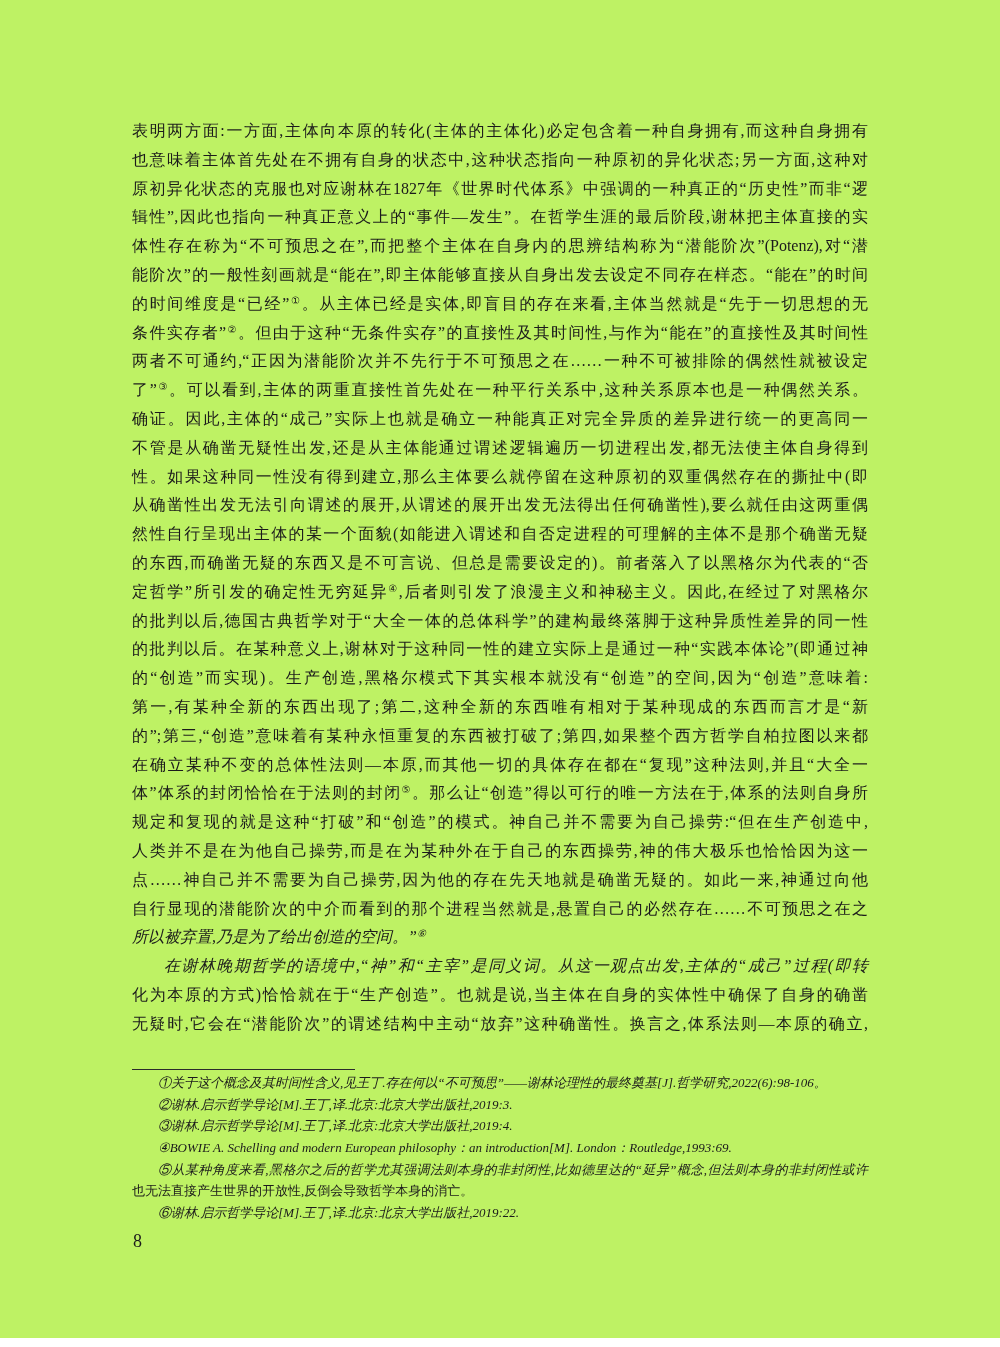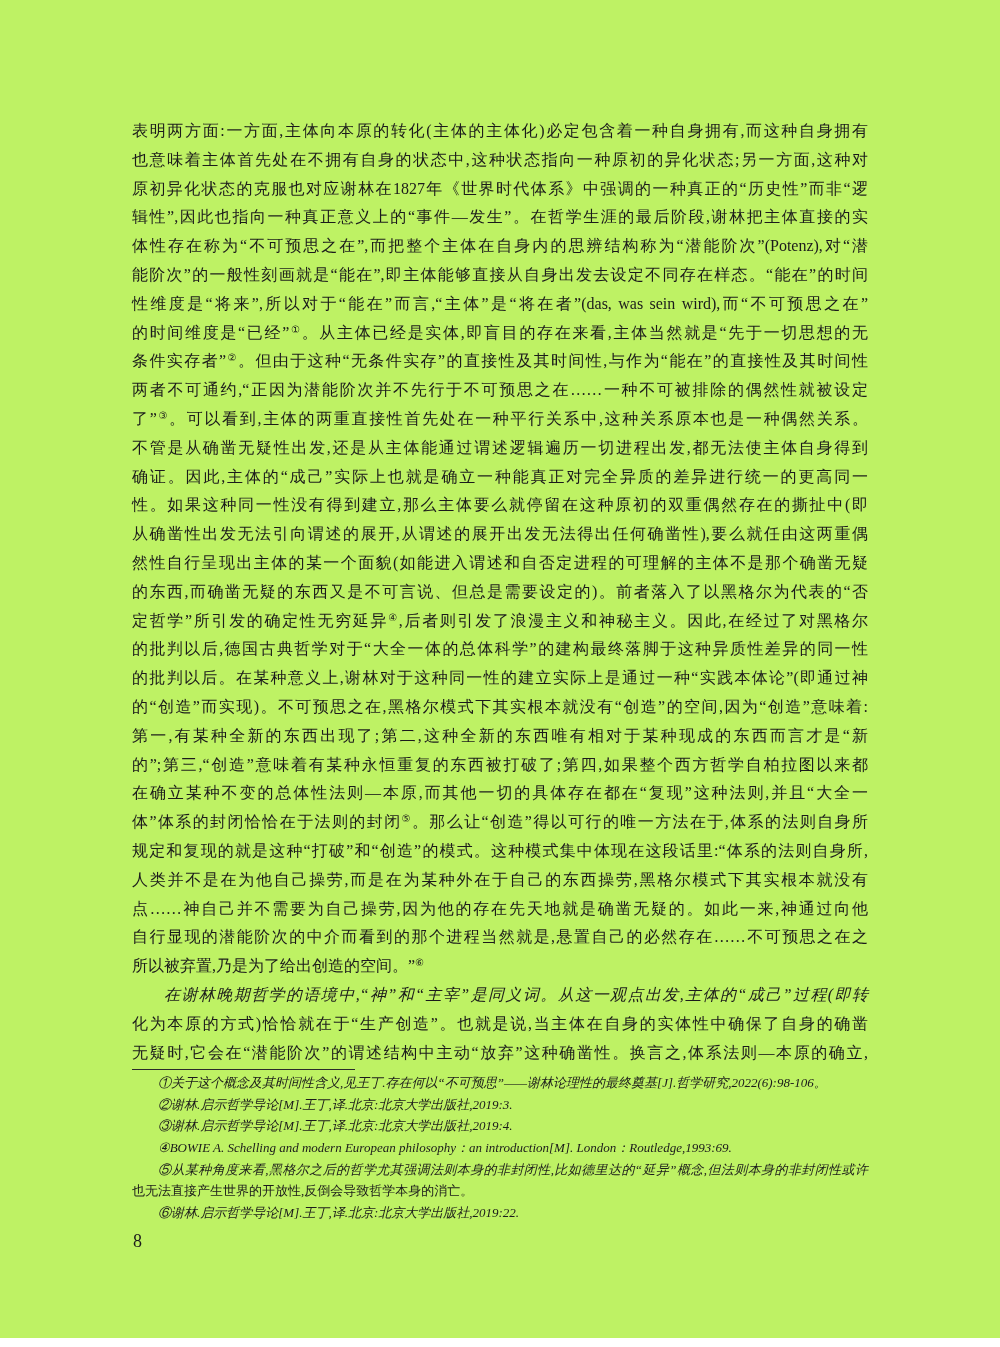--- a/index.html
+++ b/index.html
@@ -13,21 +13,21 @@
   .body-text{
     position:absolute;left:132px;top:117px;width:736px;
   }
   .body-text .line{
     font-size:16px;line-height:28.8px;height:28.8px;
     white-space:nowrap;
     text-align:justify;text-align-last:justify;
     text-justify:inter-character;
     overflow:visible;
   }
-  .line.no-just{text-align:center;text-align-last:left;}
+  .line.no-just{text-align:center;text-align-last:left;font-style:italic;}
   .line.indent{padding-left:2em;font-style:italic;}
   sup.fn-ref{
     font-size:10px;line-height:0;position:relative;top:-0.5em;
     vertical-align:baseline;letter-spacing:0;
   }
   .fn-sep{
     position:absolute;left:132px;top:1069px;width:223px;height:0;
     border-top:1.5px solid #2b2b2b;
   }
   .footnotes{
@@ -50,41 +50,40 @@
 
 <div class="page">
 
   <div class="body-text" id="body-text">
       <div class="line">表明两方面:一方面,主体向本原的转化(主体的主体化)必定包含着一种自身拥有,而这种自身拥有</div>
       <div class="line">也意味着主体首先处在不拥有自身的状态中,这种状态指向一种原初的异化状态;另一方面,这种对</div>
       <div class="line">原初异化状态的克服也对应谢林在1827年《世界时代体系》中强调的一种真正的“历史性”而非“逻</div>
       <div class="line">辑性”,因此也指向一种真正意义上的“事件—发生”。在哲学生涯的最后阶段,谢林把主体直接的实</div>
       <div class="line">体性存在称为“不可预思之在”,而把整个主体在自身内的思辨结构称为“潜能阶次”(Potenz),对“潜</div>
       <div class="line">能阶次”的一般性刻画就是“能在”,即主体能够直接从自身出发去设定不同存在样态。“能在”的时间</div>
-      <div class="line">性维度是“将来”,所以对于“能在”而言,“主体”是“将在者”(das, was sein wird),而“不可预思之在”</div>
       <div class="line">的时间维度是“已经”<sup class="fn-ref">①</sup>。从主体已经是实体,即盲目的存在来看,主体当然就是“先于一切思想的无</div>
       <div class="line">条件实存者”<sup class="fn-ref">②</sup>。但由于这种“无条件实存”的直接性及其时间性,与作为“能在”的直接性及其时间性</div>
       <div class="line">两者不可通约,“正因为潜能阶次并不先行于不可预思之在……一种不可被排除的偶然性就被设定</div>
       <div class="line">了”<sup class="fn-ref">③</sup>。可以看到,主体的两重直接性首先处在一种平行关系中,这种关系原本也是一种偶然关系。</div>
+      <div class="line">确证。因此,主体的“成己”实际上也就是确立一种能真正对完全异质的差异进行统一的更高同一</div>
       <div class="line">不管是从确凿无疑性出发,还是从主体能通过谓述逻辑遍历一切进程出发,都无法使主体自身得到</div>
-      <div class="line">确证。因此,主体的“成己”实际上也就是确立一种能真正对完全异质的差异进行统一的更高同一</div>
       <div class="line">性。如果这种同一性没有得到建立,那么主体要么就停留在这种原初的双重偶然存在的撕扯中(即</div>
       <div class="line">从确凿性出发无法引向谓述的展开,从谓述的展开出发无法得出任何确凿性),要么就任由这两重偶</div>
       <div class="line">然性自行呈现出主体的某一个面貌(如能进入谓述和自否定进程的可理解的主体不是那个确凿无疑</div>
       <div class="line">的东西,而确凿无疑的东西又是不可言说、但总是需要设定的)。前者落入了以黑格尔为代表的“否</div>
       <div class="line">定哲学”所引发的确定性无穷延异<sup class="fn-ref">④</sup>,后者则引发了浪漫主义和神秘主义。因此,在经过了对黑格尔</div>
       <div class="line">的批判以后,德国古典哲学对于“大全一体的总体科学”的建构最终落脚于这种异质性差异的同一性</div>
       <div class="line">的批判以后。在某种意义上,谢林对于这种同一性的建立实际上是通过一种“实践本体论”(即通过神</div>
-      <div class="line">的“创造”而实现)。不可预思之在,黑格尔模式下其实根本就没有“创造”的空间,因为“创造”意味着:</div>
+      <div class="line">的“创造”而实现)。生产创造,黑格尔模式下其实根本就没有“创造”的空间,因为“创造”意味着:</div>
       <div class="line">第一,有某种全新的东西出现了;第二,这种全新的东西唯有相对于某种现成的东西而言才是“新</div>
       <div class="line">的”;第三,“创造”意味着有某种永恒重复的东西被打破了;第四,如果整个西方哲学自柏拉图以来都</div>
       <div class="line">在确立某种不变的总体性法则—本原,而其他一切的具体存在都在“复现”这种法则,并且“大全一</div>
       <div class="line">体”体系的封闭恰恰在于法则的封闭<sup class="fn-ref">⑤</sup>。那么让“创造”得以可行的唯一方法在于,体系的法则自身所</div>
-      <div class="line">规定和复现的就是这种“打破”和“创造”的模式。这种模式集中体现在这段话里:“体系的法则自身所,</div>
-      <div class="line">人类并不是在为他自己操劳,而是在为某种外在于自己的东西操劳,黑格尔模式下其实根本就没有</div>
+      <div class="line">规定和复现的就是这种“打破”和“创造”的模式。神自己并不需要为自己操劳:“但在生产创造中,</div>
+      <div class="line">人类并不是在为他自己操劳,而是在为某种外在于自己的东西操劳,神的伟大极乐也恰恰因为这一</div>
       <div class="line">点……神自己并不需要为自己操劳,因为他的存在先天地就是确凿无疑的。如此一来,神通过向他</div>
       <div class="line">自行显现的潜能阶次的中介而看到的那个进程当然就是,悬置自己的必然存在……不可预思之在之</div>
       <div class="line no-just">所以被弃置,乃是为了给出创造的空间。”<sup class="fn-ref">⑥</sup></div>
       <div class="line indent">在谢林晚期哲学的语境中,“神”和“主宰”是同义词。从这一观点出发,主体的“成己”过程(即转</div>
       <div class="line">化为本原的方式)恰恰就在于“生产创造”。也就是说,当主体在自身的实体性中确保了自身的确凿</div>
       <div class="line">无疑时,它会在“潜能阶次”的谓述结构中主动“放弃”这种确凿性。换言之,体系法则—本原的确立,</div>
     </div>
 
   <div class="fn-sep"></div>
 

